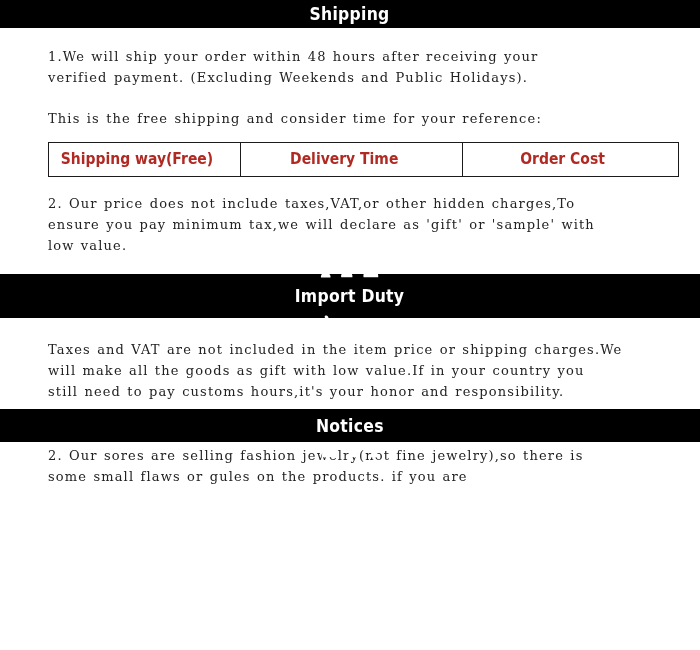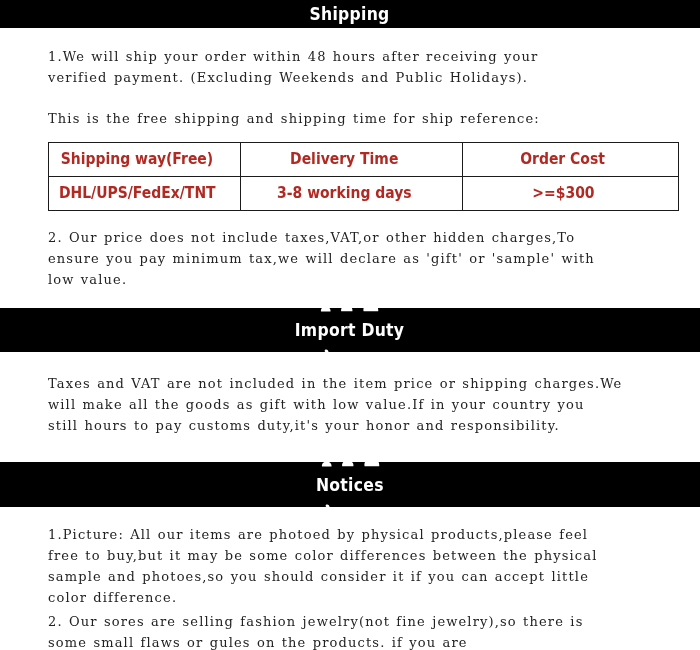--- a/index.html
+++ b/index.html
@@ -149,34 +149,29 @@
               <path d="M20 17 C21 12 17 7 11 7 C5 7 1 11 1 15 L1 17 Z M11 7 C11 4 9 2 7 3 C6 3.5 6 5 7.5 5.5 C8.5 5.8 10 7 11 7 Z" fill="#ffffff"></path>
             </svg>
         </span>
       </div>
     </div>
   </div>
 
   <div class="content">
     <p class="para" style="margin-top:18px;">1.We will ship your order within 48 hours after receiving your
 verified payment. (Excluding Weekends and Public Holidays).</p>
-    <p class="para" style="margin-top:20px;">This is the free shipping and shipping time for ship reference:</p>
+    <p class="para" style="margin-top:20px;">This is the free shipping and consider time for your reference:</p>
 
     <table class="ship-table" style="margin-top:13px;">
       <tbody>
           <tr>
         <td class="col-a"><span>Shipping way(Free)</span></td>
         <td class="col-b"><span>Delivery Time</span></td>
         <td class="col-c"><span>Order Cost</span></td>
       </tr>
-      <tr>
-        <td class="col-a"><span>DHL/UPS/FedEx/TNT</span></td>
-        <td class="col-b"><span>3-8 working days</span></td>
-        <td class="col-c"><span>&gt;=$300</span></td>
-      </tr>
     </tbody>
       </table>
 
     <p class="para" style="margin-top:16px;">2. Our price does not include taxes,VAT,or other hidden charges,To
 ensure you pay minimum tax,we will declare as 'gift' or 'sample' with
 low value.</p>
   </div>
 
   <div class="banner" style="height:44px; margin-top:18px;">
     <div class="banner-inner">
@@ -214,24 +209,24 @@
               <path d="M20 17 C21 12 17 7 11 7 C5 7 1 11 1 15 L1 17 Z M11 7 C11 4 9 2 7 3 C6 3.5 6 5 7.5 5.5 C8.5 5.8 10 7 11 7 Z" fill="#ffffff"></path>
             </svg>
         </span>
       </div>
     </div>
   </div>
 
   <div class="content">
     <p class="para" style="margin-top:21px;">Taxes and VAT are not included in the item price or shipping charges.We
 will make all the goods as gift with low value.If in your country you
-still hours to pay customs duty,it's your honor and responsibility.</p>
-  </div>
-
-  <div class="banner" style="height:45px; margin-top:26px;">
+still need to pay customs hours,it's your honor and responsibility.</p>
+  </div>
+
+  <div class="banner" style="height:33px; margin-top:7px;">
     <div class="banner-inner">
       <div class="deco-group left">
         <span class="snail">
           <svg width="11" height="9" viewBox="0 0 22 18">
               <path d="M2 17 C1 12 5 7 11 7 C17 7 21 11 21 15 L21 17 Z M11 7 C11 4 13 2 15 3 C16 3.5 16 5 14.5 5.5 C13.5 5.8 12 7 11 7 Z" fill="#ffffff"></path>
             </svg>
         </span>
         <span class="snail">
           <svg width="13" height="11" viewBox="0 0 22 18">
               <path d="M2 17 C1 12 5 7 11 7 C17 7 21 11 21 15 L21 17 Z M11 7 C11 4 13 2 15 3 C16 3.5 16 5 14.5 5.5 C13.5 5.8 12 7 11 7 Z" fill="#ffffff"></path>
@@ -258,22 +253,18 @@
         <span class="snail">
           <svg width="11" height="9" viewBox="0 0 22 18">
               <path d="M20 17 C21 12 17 7 11 7 C5 7 1 11 1 15 L1 17 Z M11 7 C11 4 9 2 7 3 C6 3.5 6 5 7.5 5.5 C8.5 5.8 10 7 11 7 Z" fill="#ffffff"></path>
             </svg>
         </span>
       </div>
     </div>
   </div>
 
   <div class="content">
-    <p class="para" style="margin-top:17px;">1.Picture: All our items are photoed by physical products,please feel
-free to buy,but it may be some color differences between the physical
-sample and photoes,so you should consider it if you can accept little
-color difference.</p>
     <p class="para" style="margin-top:3px;">2. Our sores are selling fashion jewelry(not fine jewelry),so there is
 some small flaws or gules on the products. if you are</p>
 
   </div>
 
 </div>
 
 </body></html>

